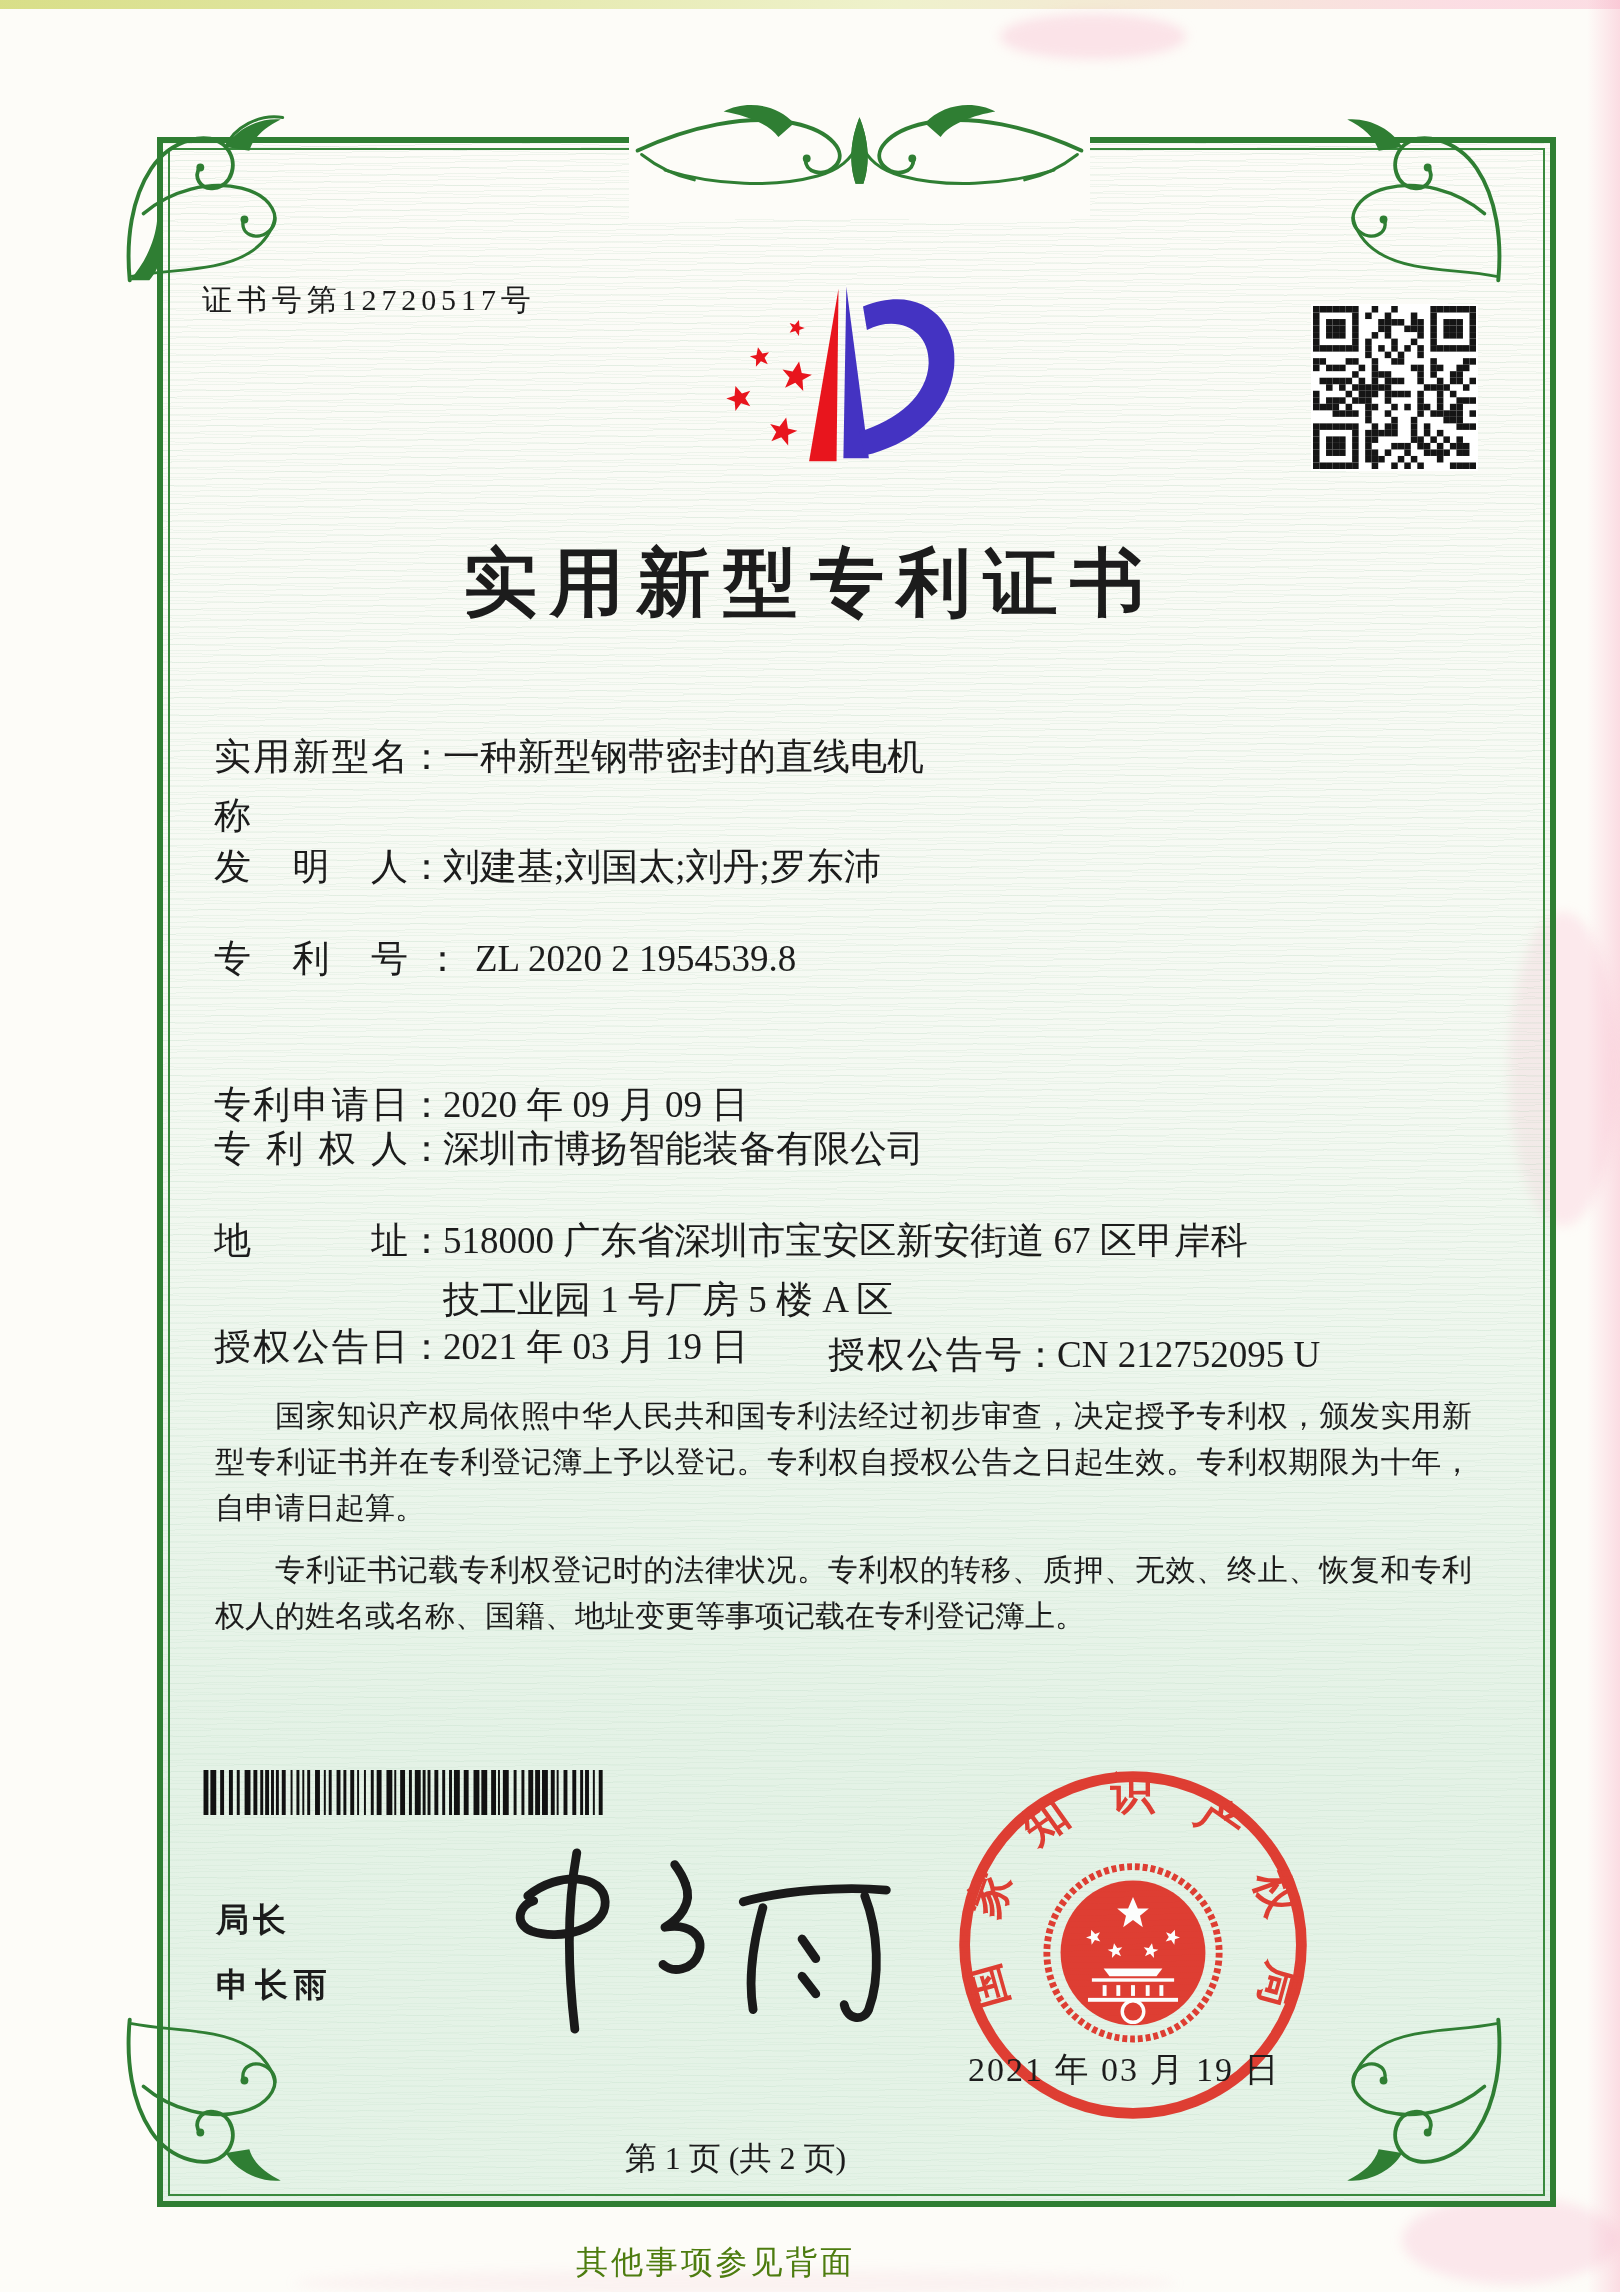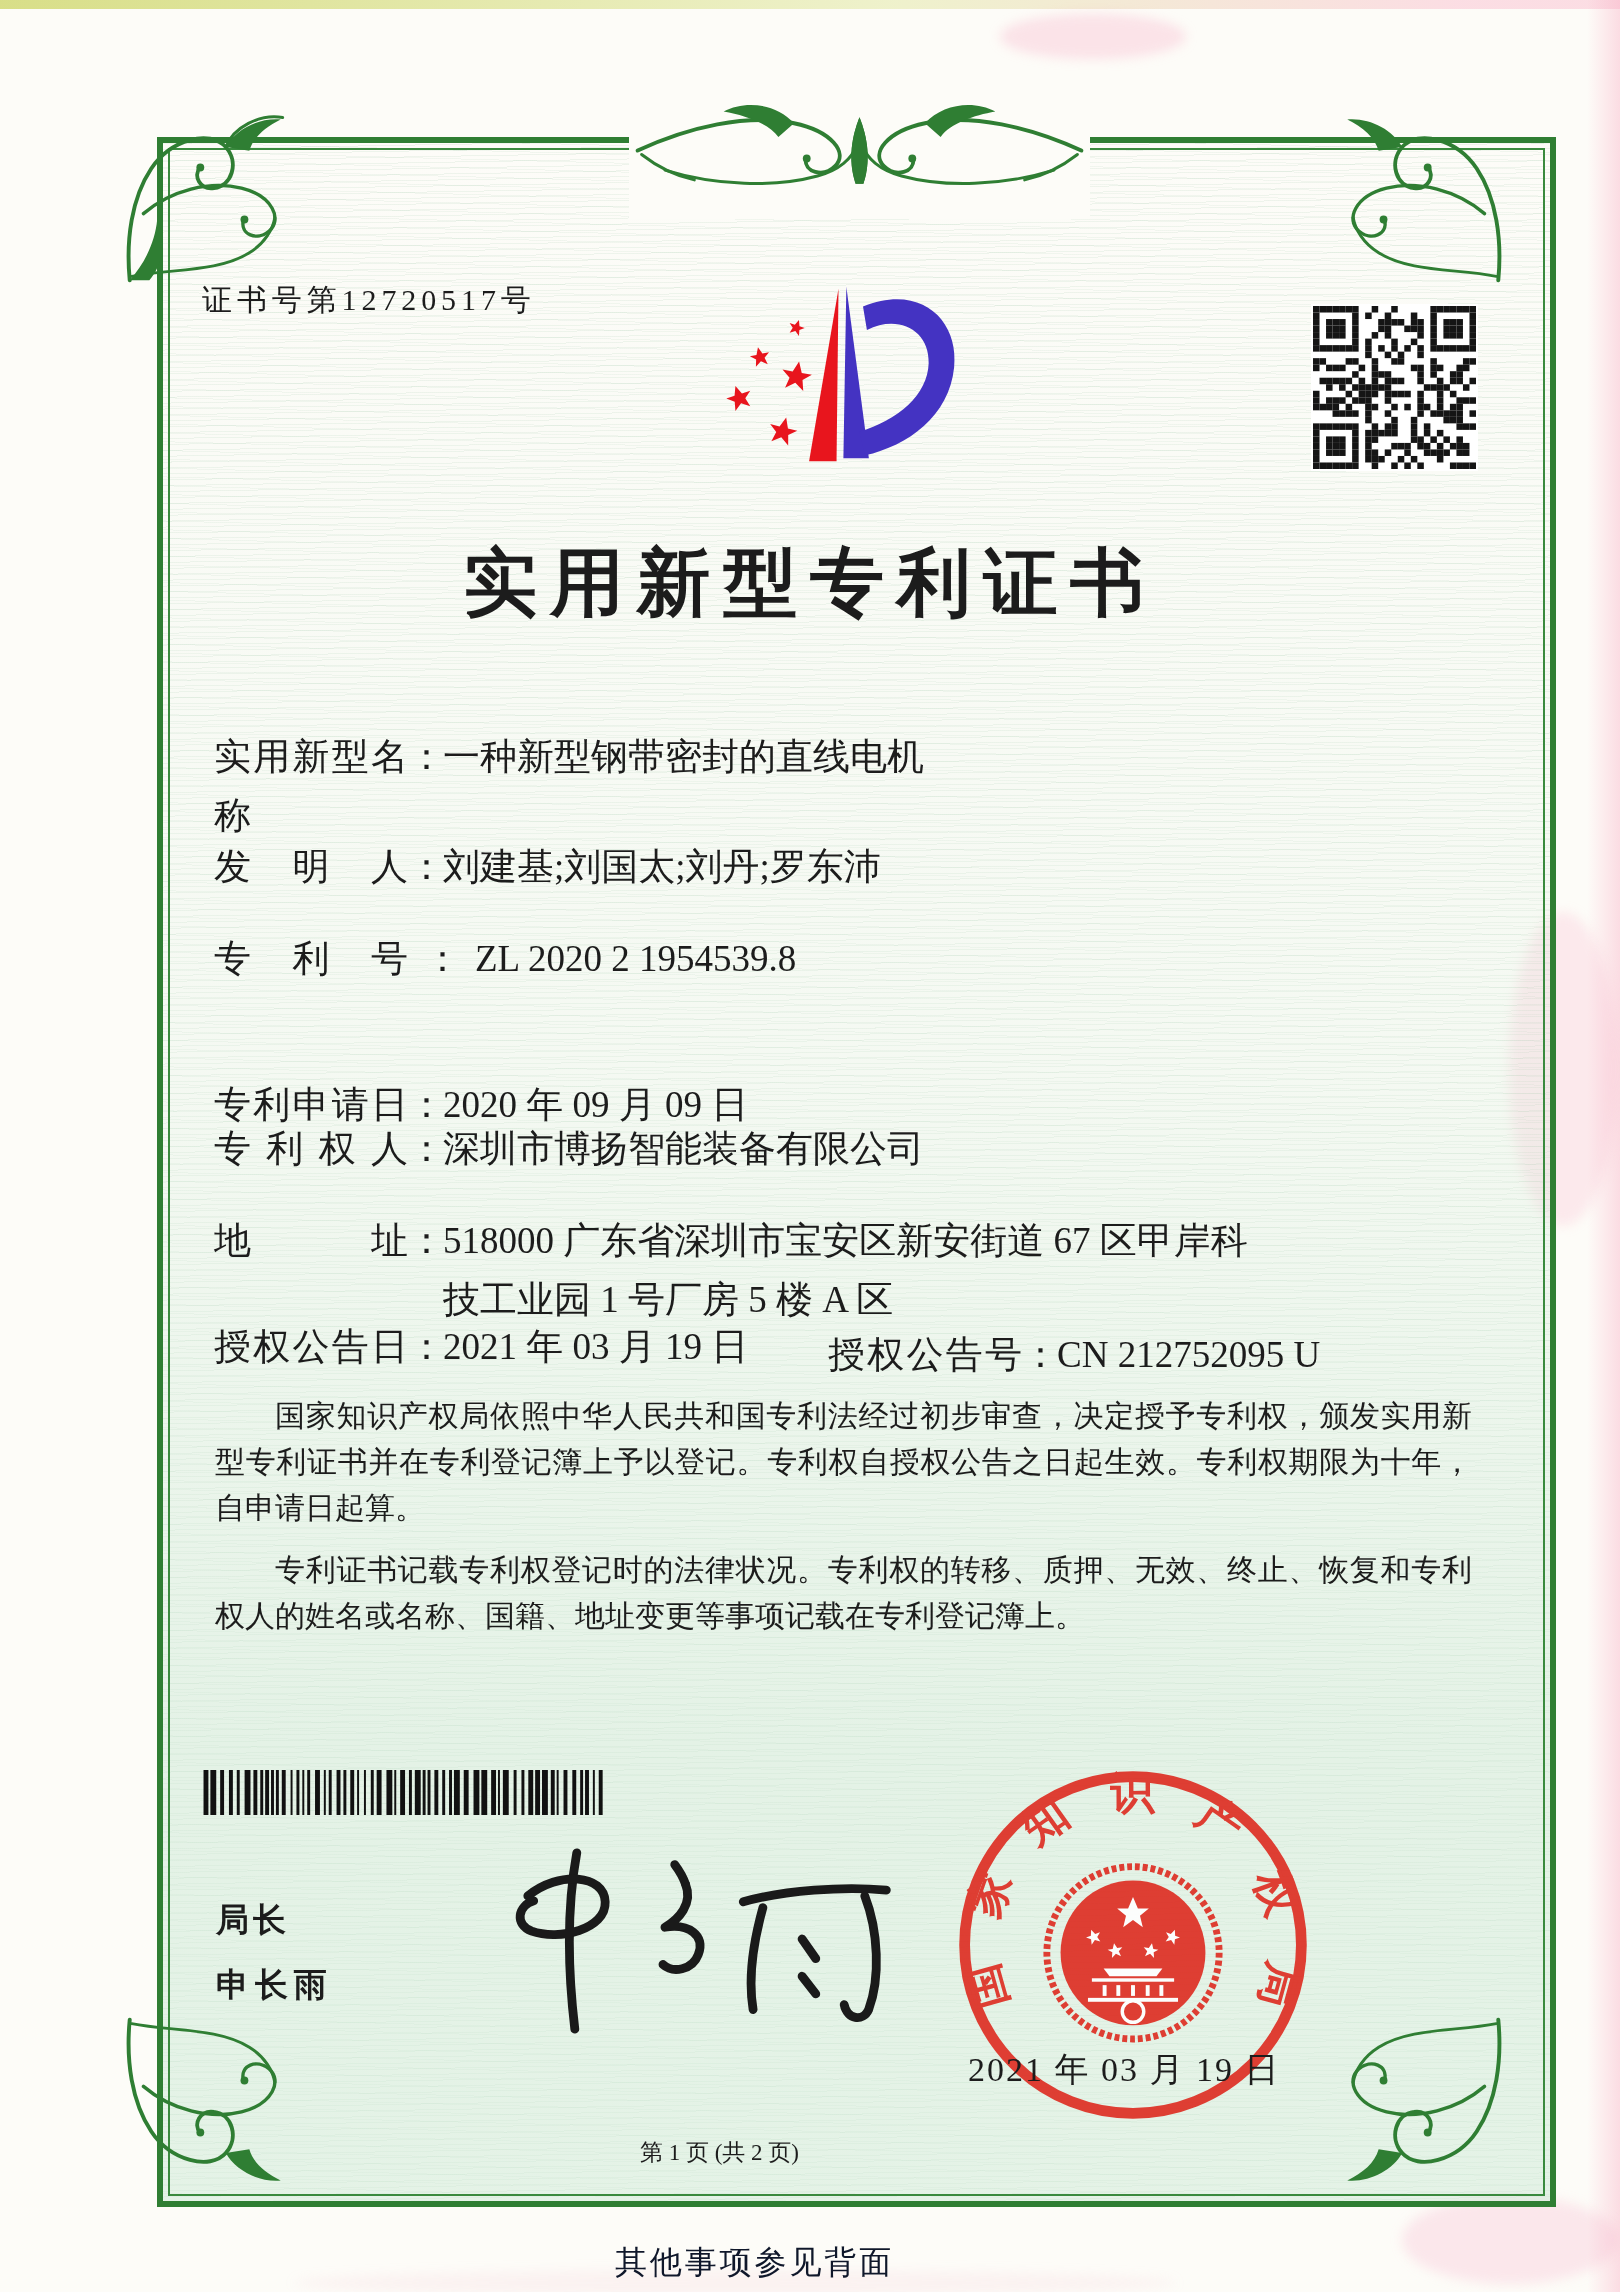--- a/index.html
+++ b/index.html
@@ -57,22 +57,22 @@
   .paras{left:199px;top:1377px;width:1289px;font-size:30px;line-height:46px;text-align:justify;}
   .paras p{margin:16px;text-indent:2em;}
 
   
   .barcode{left:201px;top:1770px;}
   .signer-role{left:216px;top:1898px;font-family:"Liberation Sans","DejaVu Sans",sans-serif;font-weight:700;font-size:33px;letter-spacing:3.9px;}
   .signer-name{left:216px;top:1963px;font-family:"Liberation Sans","DejaVu Sans",sans-serif;font-weight:700;font-size:33px;letter-spacing:5.9px;}
   .sig-svg{left:412px;top:1845px;}
   .seal-svg{left:947px;top:1759px;}
   .seal-date{left:968px;top:2047px;width:323px;font-size:34px;letter-spacing:2px;z-index:5;}
-  .page-info{left:558px;top:2137px;width:323px;text-align:center;font-size:23px;}
-  .back-note{left:588px;top:2241px;width:333px;text-align:center;font-size:32px;letter-spacing:2.9px;color:#0f172a;}
+  .page-info{left:574px;top:2137px;width:323px;text-align:center;font-size:32px;}
+  .back-note{left:576px;top:2241px;width:333px;text-align:left;font-size:32px;letter-spacing:2.9px;color:#4d7c0f;}
 </style>
 </head>
 <body>
 
 <div>
 
   <div class="abs artifact-top"></div>
   <div class="abs artifact-right"></div>
   <div class="abs blob blob1"></div>
   <div class="abs blob blob2"></div>

